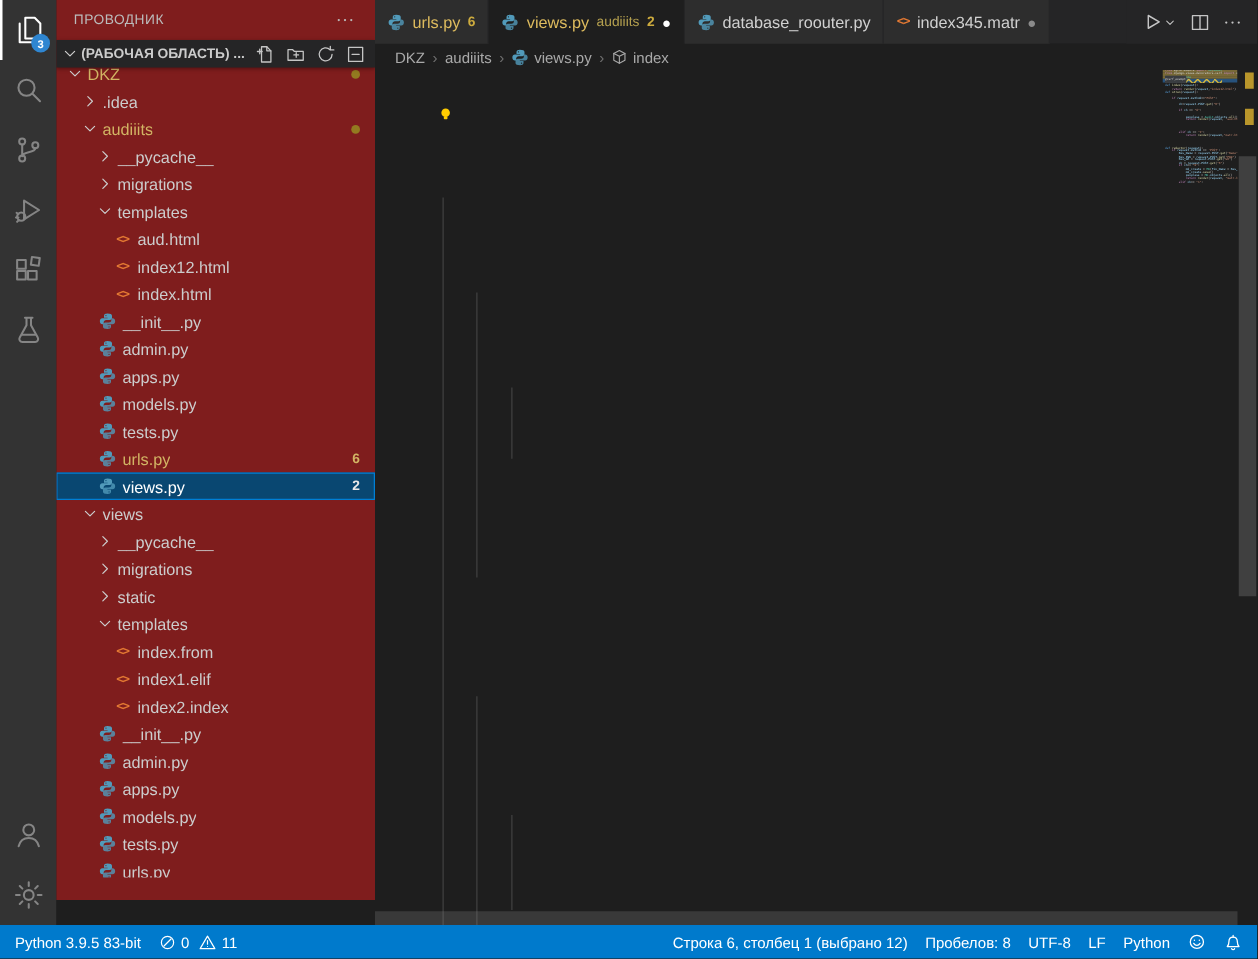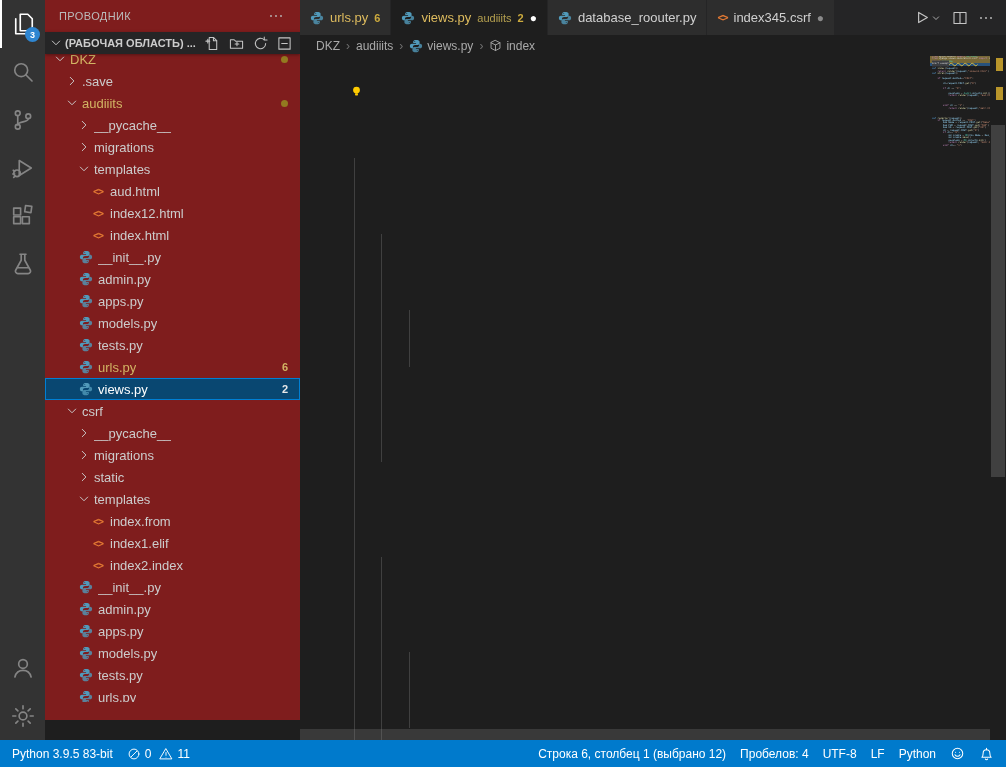--- a/index.html
+++ b/index.html
@@ -232,21 +232,21 @@
             <span class="lbl">DKZ</span>
             <span class="right dot"></span>
           </div>
           <div class="trow  ">
             <span style="width:20px;flex:0 0 20px;"></span>
             <span class="chev">
               <svg width="14" height="14" viewBox="0 0 16 16" fill="none" stroke="currentColor" stroke-width="1.1" stroke-linecap="round" stroke-linejoin="round">
                 <path d="M6 3.8l4.2 4.2L6 12.2"></path>
               </svg>
             </span>
-            <span class="lbl">.save</span>
+            <span class="lbl">.idea</span>
           </div>
           <div class="trow warn ">
             <span style="width:20px;flex:0 0 20px;"></span>
             <span class="chev">
               <svg width="14" height="14" viewBox="0 0 16 16" fill="none" stroke="currentColor" stroke-width="1.1" stroke-linecap="round" stroke-linejoin="round">
                 <path d="M3.8 5.8L8 10l4.2-4.2"></path>
               </svg>
             </span>
             <span class="lbl">audiiits</span>
             <span class="right dot"></span>
@@ -371,21 +371,21 @@
             <span class="lbl">views.py</span>
             <span class="right nbadge">2</span>
           </div>
           <div class="trow  ">
             <span style="width:20px;flex:0 0 20px;"></span>
             <span class="chev">
               <svg width="14" height="14" viewBox="0 0 16 16" fill="none" stroke="currentColor" stroke-width="1.1" stroke-linecap="round" stroke-linejoin="round">
                 <path d="M3.8 5.8L8 10l4.2-4.2"></path>
               </svg>
             </span>
-            <span class="lbl">csrf</span>
+            <span class="lbl">views</span>
           </div>
           <div class="trow  ">
             <span style="width:32px;flex:0 0 32px;"></span>
             <span class="chev">
               <svg width="14" height="14" viewBox="0 0 16 16" fill="none" stroke="currentColor" stroke-width="1.1" stroke-linecap="round" stroke-linejoin="round">
                 <path d="M6 3.8l4.2 4.2L6 12.2"></path>
               </svg>
             </span>
             <span class="lbl">__pycache__</span>
           </div>
@@ -544,21 +544,21 @@
               <path fill="#519aba" opacity=".8" d="M8.1 15c1.8 0 3.1-.7 3.1-2v-1.7H7.9v-.6h4.8c1.3 0 2.3-.9 2.3-2.7s-1-2.7-2.3-2.7h-1.2V7c0 1.2-1.1 2.1-2.3 2.1H5.9c-1.1 0-2 .9-2 2V13c0 1.3 1.4 2 4.2 2zm1.3-1.2c-.3 0-.6-.3-.6-.6s.3-.6.6-.6.6.3.6.6-.3.6-.6.6z"></path>
             </svg>
           </span>
       <span class="tlbl">database_roouter.py</span>
 
     </div>
         <div class="tab">
       <span class="ficon" style="display:inline-flex;align-items:center;justify-content:center;">
             <span style="color:#e37933;font:bold 10px 'DejaVu Sans Mono',monospace;letter-spacing:-1px;">&lt;&gt;</span>
           </span>
-      <span class="tlbl">index345.csrf</span>
+      <span class="tlbl">index345.matr</span>
 
       <span class="dirty" style="color:#8a8a8a">●</span>
     </div>
         <div class="tab-actions">
           <span style="display:flex;align-items:center;">
             <svg width="17" height="17" viewBox="0 0 16 16" fill="none" stroke="currentColor" stroke-width="1.1" stroke-linecap="round" stroke-linejoin="round">
               <path d="M5.3 3.2v9.6l8.2-4.8z"></path>
             </svg>
             <svg width="12" height="12" viewBox="0 0 16 16" fill="none" stroke="currentColor" stroke-width="1.1" stroke-linecap="round" stroke-linejoin="round">
               <path d="M4.5 6.5L8 10l3.5-3.5"></path>
@@ -801,21 +801,21 @@
               <path d="M8 2.2L14.7 13.6H1.3z"></path>
               <path d="M8 6.3v3.2"></path>
               <circle cx="8" cy="11.6" r=".5" fill="currentColor" stroke="none"></circle>
             </svg>
           </span>
           <span>11</span>
               </span>
       </div>
     <div class="sb-right" id="sbRight">
         <span class="sb-item">Строка 6, столбец 1 (выбрано 12)</span>
-        <span class="sb-item">Пробелов: 4</span>
+        <span class="sb-item">Пробелов: 8</span>
         <span class="sb-item">UTF-8</span>
         <span class="sb-item">LF</span>
         <span class="sb-item">Python</span>
         <span class="sb-item">
                 <span>
             <svg width="15" height="15" viewBox="0 0 16 16" fill="none" stroke="currentColor" stroke-width="1.1" stroke-linecap="round" stroke-linejoin="round">
               <circle cx="8" cy="8" r="5.6"></circle>
               <circle cx="5.9" cy="6.6" r=".6" fill="currentColor" stroke="none"></circle>
               <circle cx="10.1" cy="6.6" r=".6" fill="currentColor" stroke="none"></circle>
               <path d="M5.3 9.3c.7 1.1 1.7 1.7 2.7 1.7s2-.6 2.7-1.7"></path>

